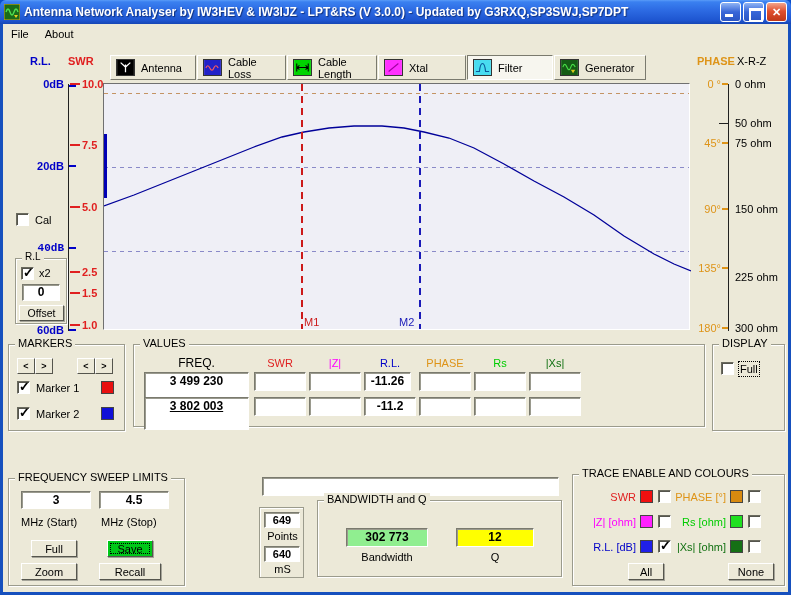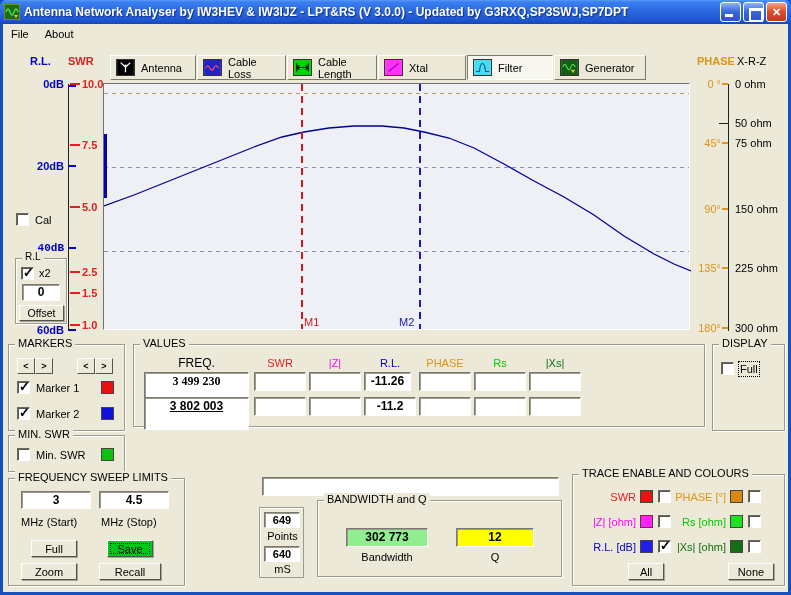--- a/index.html
+++ b/index.html
@@ -204,21 +204,21 @@
     <div class="tick-dash-orange" style="left:722px;top:40px;"></div>
     <div class="tick-dash-orange" style="left:722px;top:99px;"></div>
     <div class="tick-dash-orange" style="left:722px;top:165px;"></div>
     <div class="tick-dash-orange" style="left:722px;top:224px;"></div>
     <div class="tick-dash-orange" style="left:722px;top:284px;"></div>
     <div class="tick-black" style="left:719px;top:80px;width:10px;"></div>
     <span class="lbl" style="left:735px;top:35px;">0 ohm</span>
     <span class="lbl" style="left:735px;top:74px;">50 ohm</span>
     <span class="lbl" style="left:735px;top:94px;">75 ohm</span>
     <span class="lbl" style="left:735px;top:160px;">150 ohm</span>
-    <span class="lbl" style="left:735px;top:219px;">225 ohm</span>
+    <span class="lbl" style="left:735px;top:228px;">225 ohm</span>
     <span class="lbl" style="left:735px;top:279px;">300 ohm</span>
 
     <div class="groupbox" style="left:8px;top:301px;width:117px;height:87px;">
       <span class="legend">MARKERS</span>
       <button class="arrowbtn" style="left:8px;top:13px;">&lt;</button>
       <button class="arrowbtn" style="left:26px;top:13px;">&gt;</button>
       <button class="arrowbtn" style="left:68px;top:13px;">&lt;</button>
       <button class="arrowbtn" style="left:86px;top:13px;">&gt;</button>
       <span class="cb checked" style="left:8px;top:36px;"></span>
       <span class="lbl" style="left:27px;top:37px;">Marker 1</span>
@@ -231,21 +231,21 @@
     <div class="groupbox" style="left:133px;top:301px;width:572px;height:83px;">
       <span class="legend">VALUES</span>
       <span class="lbl" style="left:10px;top:11px;width:105px;text-align:center;font-size:12px;">FREQ.</span>
       <span class="lbl c-red" style="left:120px;top:12px;width:52px;text-align:center;">SWR</span>
       <span class="lbl c-mag" style="left:175px;top:12px;width:52px;text-align:center;">|Z|</span>
       <span class="lbl c-blue" style="left:230px;top:12px;width:52px;text-align:center;">R.L.</span>
       <span class="lbl c-orange" style="left:285px;top:12px;width:52px;text-align:center;">PHASE</span>
       <span class="lbl c-green" style="left:340px;top:12px;width:52px;text-align:center;">Rs</span>
       <span class="lbl c-dgreen" style="left:395px;top:12px;width:52px;text-align:center;">|Xs|</span>
 
-      <div class="field" style="left:10px;top:27px;width:105px;height:37px;line-height:17px;font-family:Liberation Serif, serif;">3 499 230</div>
+      <div class="field" style="left:10px;top:27px;width:105px;height:37px;line-height:17px;">3 499 230</div>
       <div class="field" style="left:120px;top:27px;width:52px;height:19px;line-height:17px;"></div>
       <div class="field" style="left:175px;top:27px;width:52px;height:19px;line-height:17px;"></div>
       <div class="field" style="left:230px;top:27px;width:47px;height:19px;line-height:17px;">-11.26</div>
       <div class="field" style="left:285px;top:27px;width:52px;height:19px;line-height:17px;"></div>
       <div class="field" style="left:340px;top:27px;width:52px;height:19px;line-height:17px;"></div>
       <div class="field" style="left:395px;top:27px;width:52px;height:19px;line-height:17px;"></div>
 
       <div class="field" style="left:10px;top:52px;width:105px;height:33px;line-height:17px;text-decoration:underline;">3 802 003</div>
       <div class="field" style="left:120px;top:52px;width:52px;height:19px;line-height:17px;"></div>
       <div class="field" style="left:175px;top:52px;width:52px;height:19px;line-height:17px;"></div>
@@ -254,26 +254,20 @@
       <div class="field" style="left:340px;top:52px;width:52px;height:19px;line-height:17px;"></div>
       <div class="field" style="left:395px;top:52px;width:52px;height:19px;line-height:17px;"></div>
     </div>
 
     <div class="groupbox" style="left:712px;top:301px;width:73px;height:87px;">
       <span class="legend">DISPLAY</span>
       <span class="cb" style="left:8px;top:17px;"></span>
       <span class="lbl focus-dotted" style="left:27px;top:18px;">Full</span>
     </div>
 
-    <div class="groupbox" style="left:8px;top:392px;width:117px;height:37px;">
-      <span class="legend">MIN. SWR</span>
-      <span class="cb" style="left:8px;top:12px;"></span>
-      <span class="lbl" style="left:27px;top:13px;">Min. SWR</span>
-      <span class="swatch" style="left:92px;top:12px;background:#10C010;"></span>
-    </div>
 
     <div class="groupbox" style="left:8px;top:435px;width:177px;height:108px;">
       <span class="legend">FREQUENCY SWEEP LIMITS</span>
       <div class="field" style="left:12px;top:12px;width:70px;height:18px;line-height:16px;">3</div>
       <div class="field" style="left:90px;top:12px;width:70px;height:18px;line-height:16px;">4.5</div>
       <span class="lbl" style="left:12px;top:37px;">MHz  (Start)</span>
       <span class="lbl" style="left:92px;top:37px;">MHz  (Stop)</span>
       <button class="btn" style="left:22px;top:61px;width:46px;height:17px;">Full</button>
       <button class="btn btn-save" style="left:98px;top:61px;width:46px;height:17px;">Save</button>
       <button class="btn" style="left:12px;top:84px;width:56px;height:17px;">Zoom</button>

